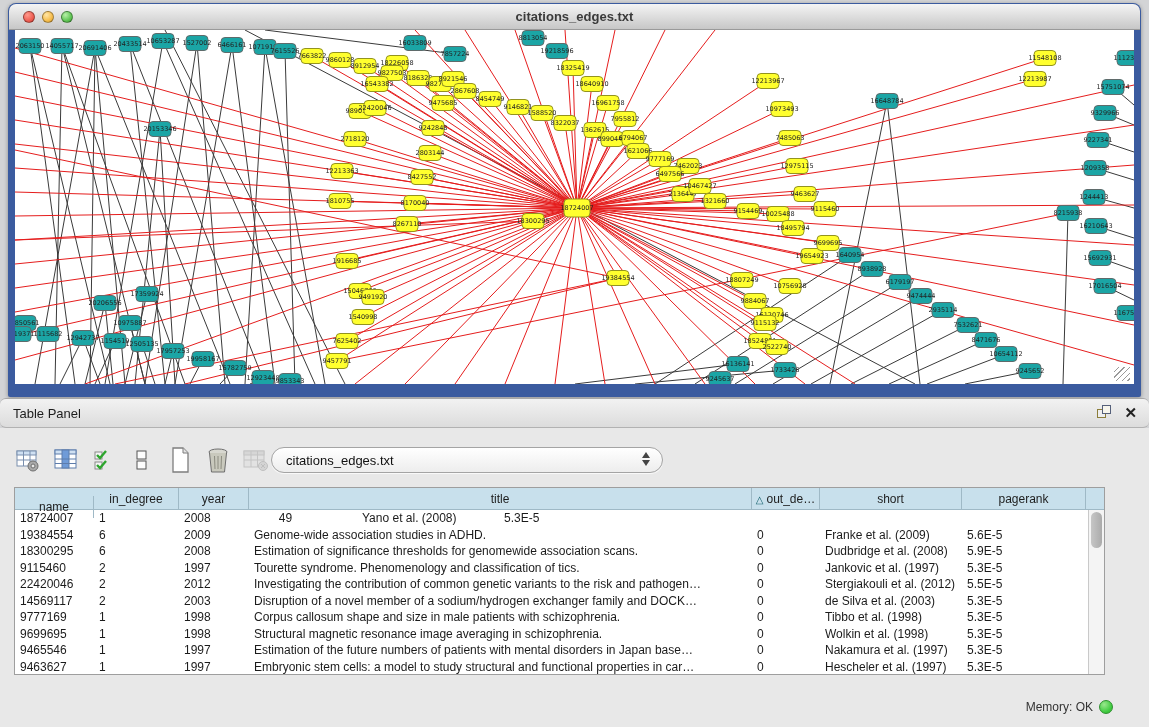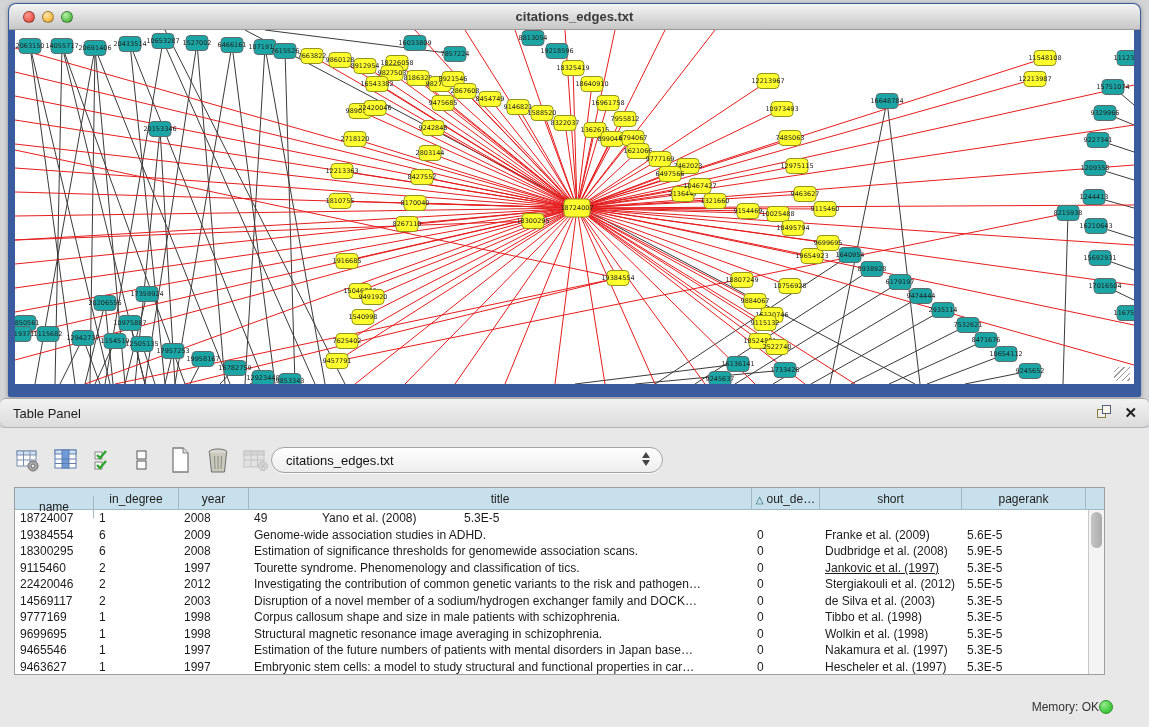--- a/index.html
+++ b/index.html
@@ -85,21 +85,21 @@
   .segtabs { position:absolute; left:50%; transform:translateX(-50%); top:246px;
     display:flex; height:22px; border:1px solid #979797; border-radius:5px;
     overflow:hidden; box-shadow:0 1px 1px rgba(255,255,255,.7); }
   .seg { padding:0 14px; font-size:12.5px; display:flex; align-items:center;
     background:linear-gradient(#ffffff,#eeeeee); color:#111;
     border-right:1px solid #a5a5a5; cursor:default; }
   .seg:last-child { border-right:none; }
   .seg.sel { background:linear-gradient(#8b8b8b,#6c6c6c); color:#efefef; }
 
   
-  .status { position:absolute; right:36px; top:272px; display:flex; 
+  .status { position:absolute; right:36px; top:272px; display:flex; gap:6px;
     align-items:center; }
   .status .mlabel { font-size:12px; color:#333; }
   .mem-dot { width:14px; height:14px; border-radius:50%; border:1px solid #2e8f2e;
     background:radial-gradient(circle at 35% 30%, #9ae88e, #3fcb3f 65%, #2fae2f); }
 </style>
 </head>
 <body>
 
 <div class="stage">
 
@@ -663,22 +663,22 @@
           </div>
           <div class="hcell" style="width: 124px;">
             <span>pagerank</span>
           </div>
         </div>
       <div class="gbody" id="tbody">
           <div class="grow">
             <div class="gcell" style="width: 79px;">18724007</div>
             <div class="gcell" style="width: 85px;">1</div>
             <div class="gcell" style="width: 70px;">2008</div>
-            <div class="gcell" style="width: 68px;">49</div>
-            <div class="gcell" style="width: 142px;">Yano et al. (2008)</div>
+            <div class="gcell" style="width: 68px; text-align: center;">49</div>
+            <div class="gcell" style="width: 142px; margin-left: 40px;">Yano et al. (2008)</div>
             <div class="gcell" style="width: 124px;">5.3E-5</div>
           </div>
           <div class="grow">
             <div class="gcell" style="width: 79px;">19384554</div>
             <div class="gcell" style="width: 85px;">6</div>
             <div class="gcell" style="width: 70px;">2009</div>
             <div class="gcell" style="width: 503px;">Genome-wide association studies in ADHD.</div>
             <div class="gcell" style="width: 68px;">0</div>
             <div class="gcell" style="width: 142px;">Franke et al. (2009)</div>
             <div class="gcell" style="width: 124px;">5.6E-5</div>
@@ -691,21 +691,21 @@
             <div class="gcell" style="width: 68px;">0</div>
             <div class="gcell" style="width: 142px;">Dudbridge et al. (2008)</div>
             <div class="gcell" style="width: 124px;">5.9E-5</div>
           </div>
           <div class="grow">
             <div class="gcell" style="width: 79px;">9115460</div>
             <div class="gcell" style="width: 85px;">2</div>
             <div class="gcell" style="width: 70px;">1997</div>
             <div class="gcell" style="width: 503px;">Tourette syndrome. Phenomenology and classification of tics.</div>
             <div class="gcell" style="width: 68px;">0</div>
-            <div class="gcell" style="width: 142px; text-decoration: underline;">Jankovic et al. (1997)</div>
+            <div class="gcell" style="width: 142px;">Jankovic et al. (1997)</div>
             <div class="gcell" style="width: 124px;">5.3E-5</div>
           </div>
           <div class="grow">
             <div class="gcell" style="width: 79px;">22420046</div>
             <div class="gcell" style="width: 85px;">2</div>
             <div class="gcell" style="width: 70px;">2012</div>
             <div class="gcell" style="width: 503px;">Investigating the contribution of common genetic variants to the risk and pathogen…</div>
             <div class="gcell" style="width: 68px;">0</div>
             <div class="gcell" style="width: 142px;">Stergiakouli et al. (2012)</div>
             <div class="gcell" style="width: 124px;">5.5E-5</div>

